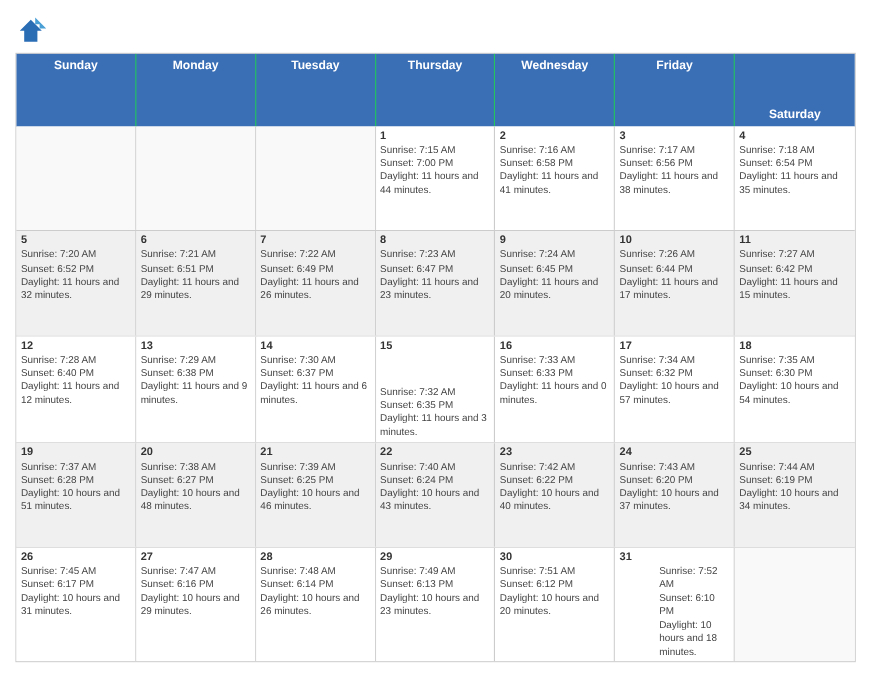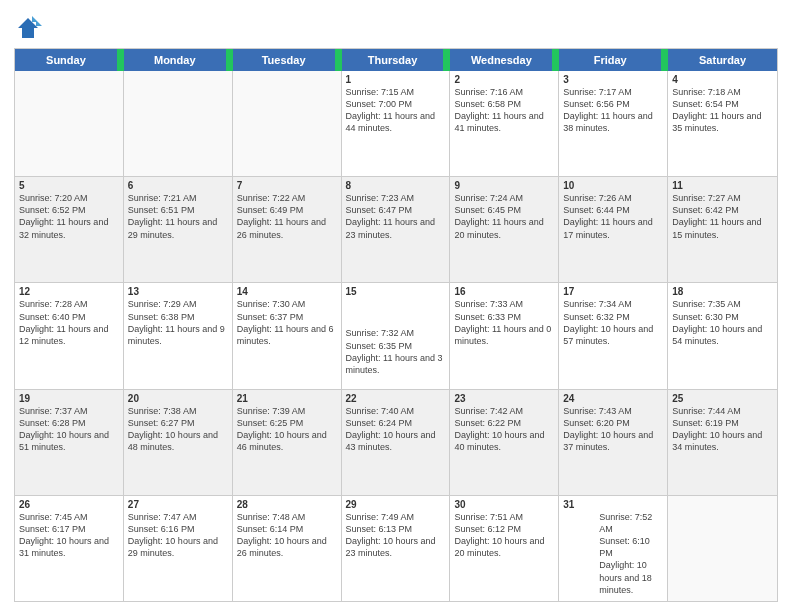--- a/index.html
+++ b/index.html
@@ -72,23 +72,23 @@
       display: grid;
       grid-template-columns: repeat(7, 1fr);
       background: #3a6eb5;
     }
     .cal-header-cell {
       color: #fff;
       font-size: 11px;
       font-weight: bold;
       text-align: center;
       padding: 5px 2px;
-      border-right: 7px solid #22c55e;
-    }
-    .cal-header-cell:last-child { border-right: none; }
+      border-right: 1px solid #22c55e;
+    }
+    .cal-header-cell:last-child { border-right: none; margin-top: 44px; }
     .cal-body {
       flex: 1;
       display: flex;
       flex-direction: column;
     }
     .cal-row {
       display: grid;
       grid-template-columns: repeat(7, 1fr);
       flex: 1;
       border-bottom: 1px solid #ccc;

